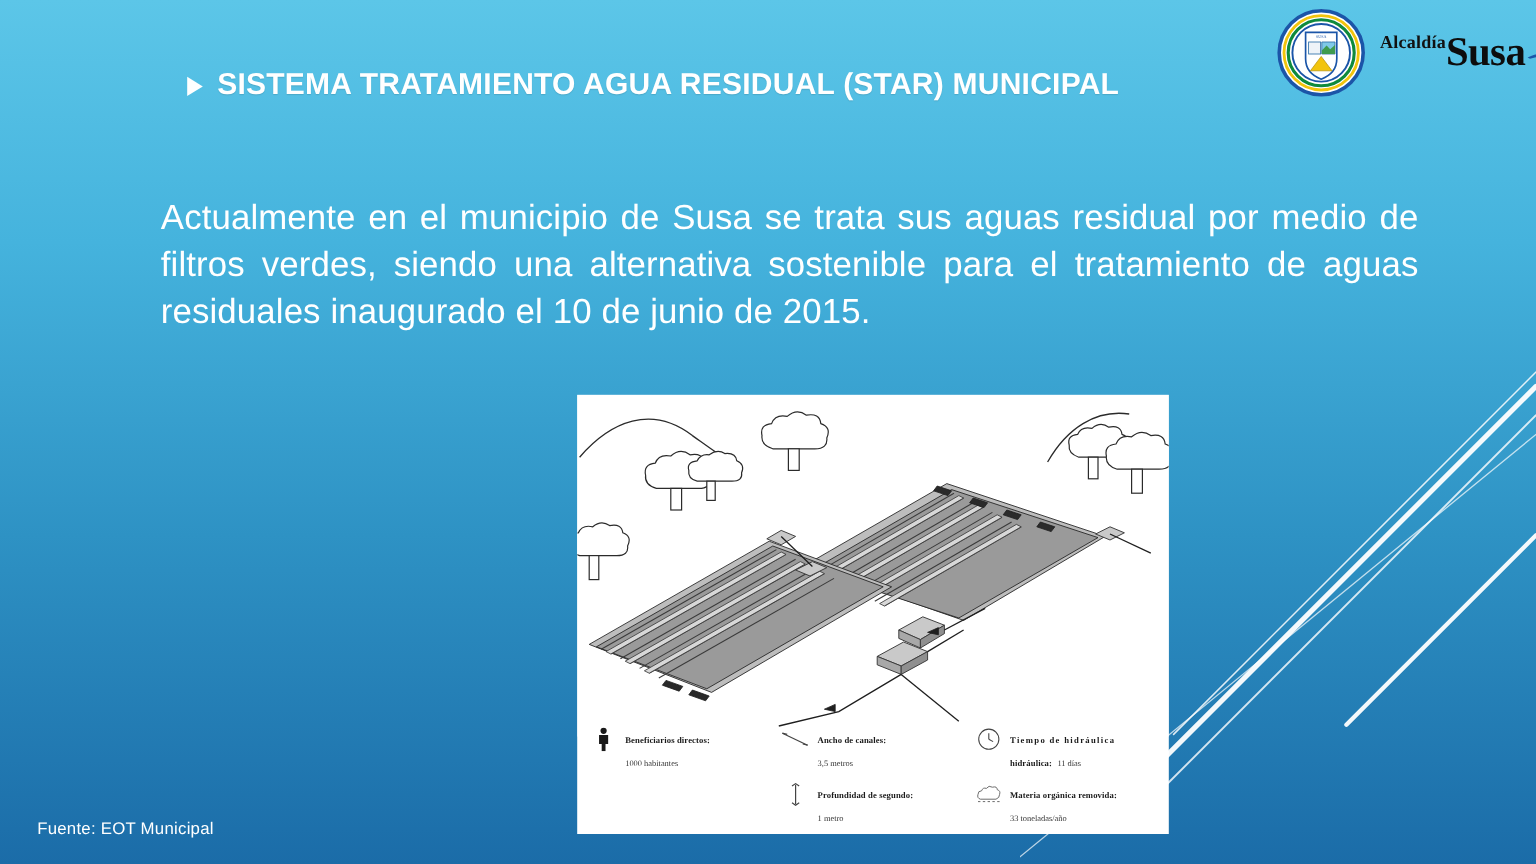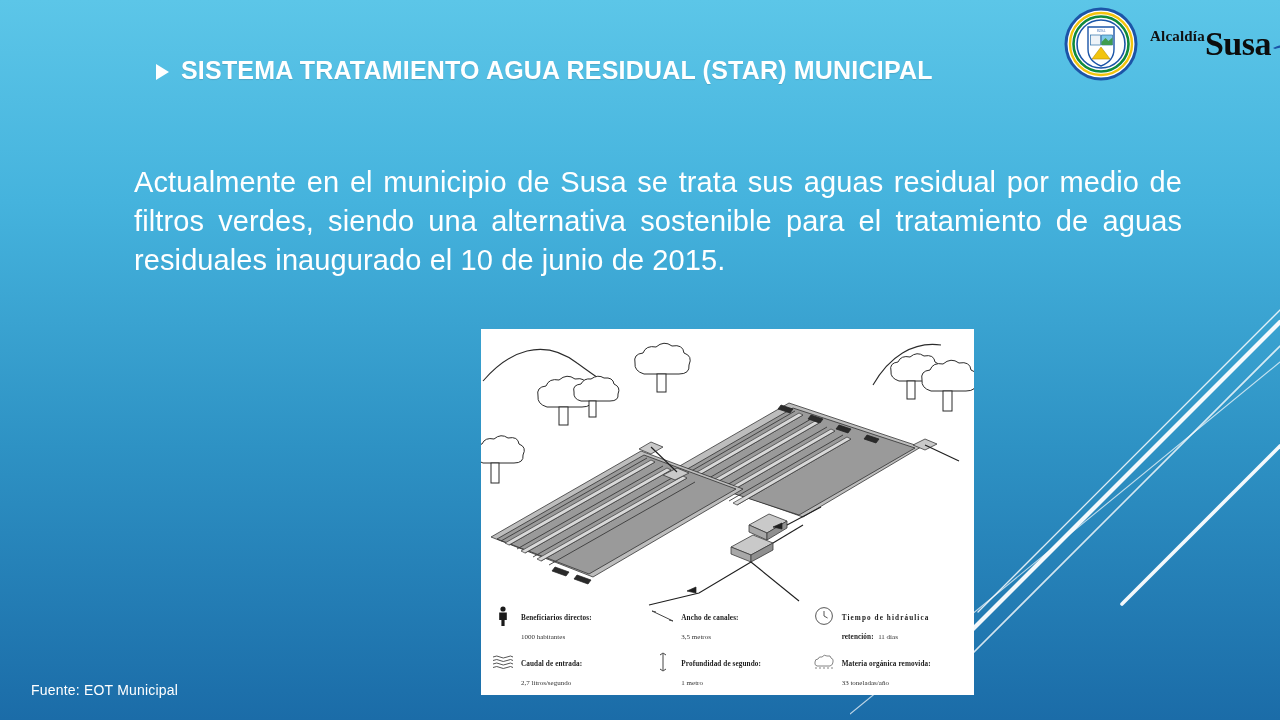--- a/index.html
+++ b/index.html
@@ -317,34 +317,20 @@
             <svg width="12" height="20" viewBox="0 0 12 20">
                 <circle cx="6" cy="3" r="2.6" fill="#1a1a1a"></circle>
                 <path d="M2.2 6.5h7.6v7.5H7.6V20H4.4v-6H2.2z" fill="#1a1a1a"></path>
               </svg>
           </span>
           <span class="legend-texts">
             <span class="legend-label">Beneficiarios directos:</span><br>
             <span class="legend-value">1000 habitantes</span>
           </span>
         </div>
-        <div class="legend-item">
-          <span class="legend-icon">
-            <svg width="22" height="16" viewBox="0 0 22 16" fill="none" stroke="#555" stroke-width="1">
-              <path d="M1 3 q4 -2 7 0 t7 0 t6 0"></path>
-                <path d="M1 6.5 q4 -2 7 0 t7 0 t6 0"></path>
-              <path d="M1 10 q4 -2 7 0 t7 0 t6 0"></path>
-                <path d="M1 13.5 q4 -2 7 0 t7 0 t6 0"></path>
-            </svg>
-          </span>
-          <span class="legend-texts">
-            <span class="legend-label">Caudal de entrada:</span><br>
-            <span class="legend-value">2,7 litros/segundo</span>
-          </span>
-        </div>
 
       </div>
 
       <div class="legend-col">
         <div class="legend-item">
           <span class="legend-icon">
             <svg width="24" height="16" viewBox="0 0 24 16" fill="none" stroke="#444" stroke-width="1">
               <path d="M1 3 L22 13"></path>
                 <path d="M1 3 l4 1"></path>
                 <path d="M22 13 l-4 -1"></path>
@@ -375,21 +361,21 @@
         <div class="legend-item">
           <span class="legend-icon">
             <svg width="20" height="20" viewBox="0 0 20 20" fill="none" stroke="#444" stroke-width="0.9">
               <circle cx="10" cy="10" r="8.4"></circle>
                 <path d="M10 10 L10 5"></path>
                 <path d="M10 10 L13.6 12"></path>
             </svg>
           </span>
           <span class="legend-texts">
             <span class="legend-label spaced">Tiempo de hidráulica</span><br>
-            <span class="legend-label">retención:</span>
+            <span class="legend-label">hidráulica:</span>
             <span class="legend-value">11 días</span>
           </span>
         </div>
         <div class="legend-item">
           <span class="legend-icon">
             <svg width="22" height="18" viewBox="0 0 22 18" fill="none" stroke="#666" stroke-width="0.8">
               <path d="M4 13 q-3 -1 -2 -4 q0 -3 3 -3 q1 -3 4 -2 q2 -3 5 -1 q4 -1 4 2 q3 1 2 4 q0 3 -3 4 z"></path>
               <path d="M2 15 l18 0" stroke-dasharray="2 2"></path>
             </svg>
           </span>

